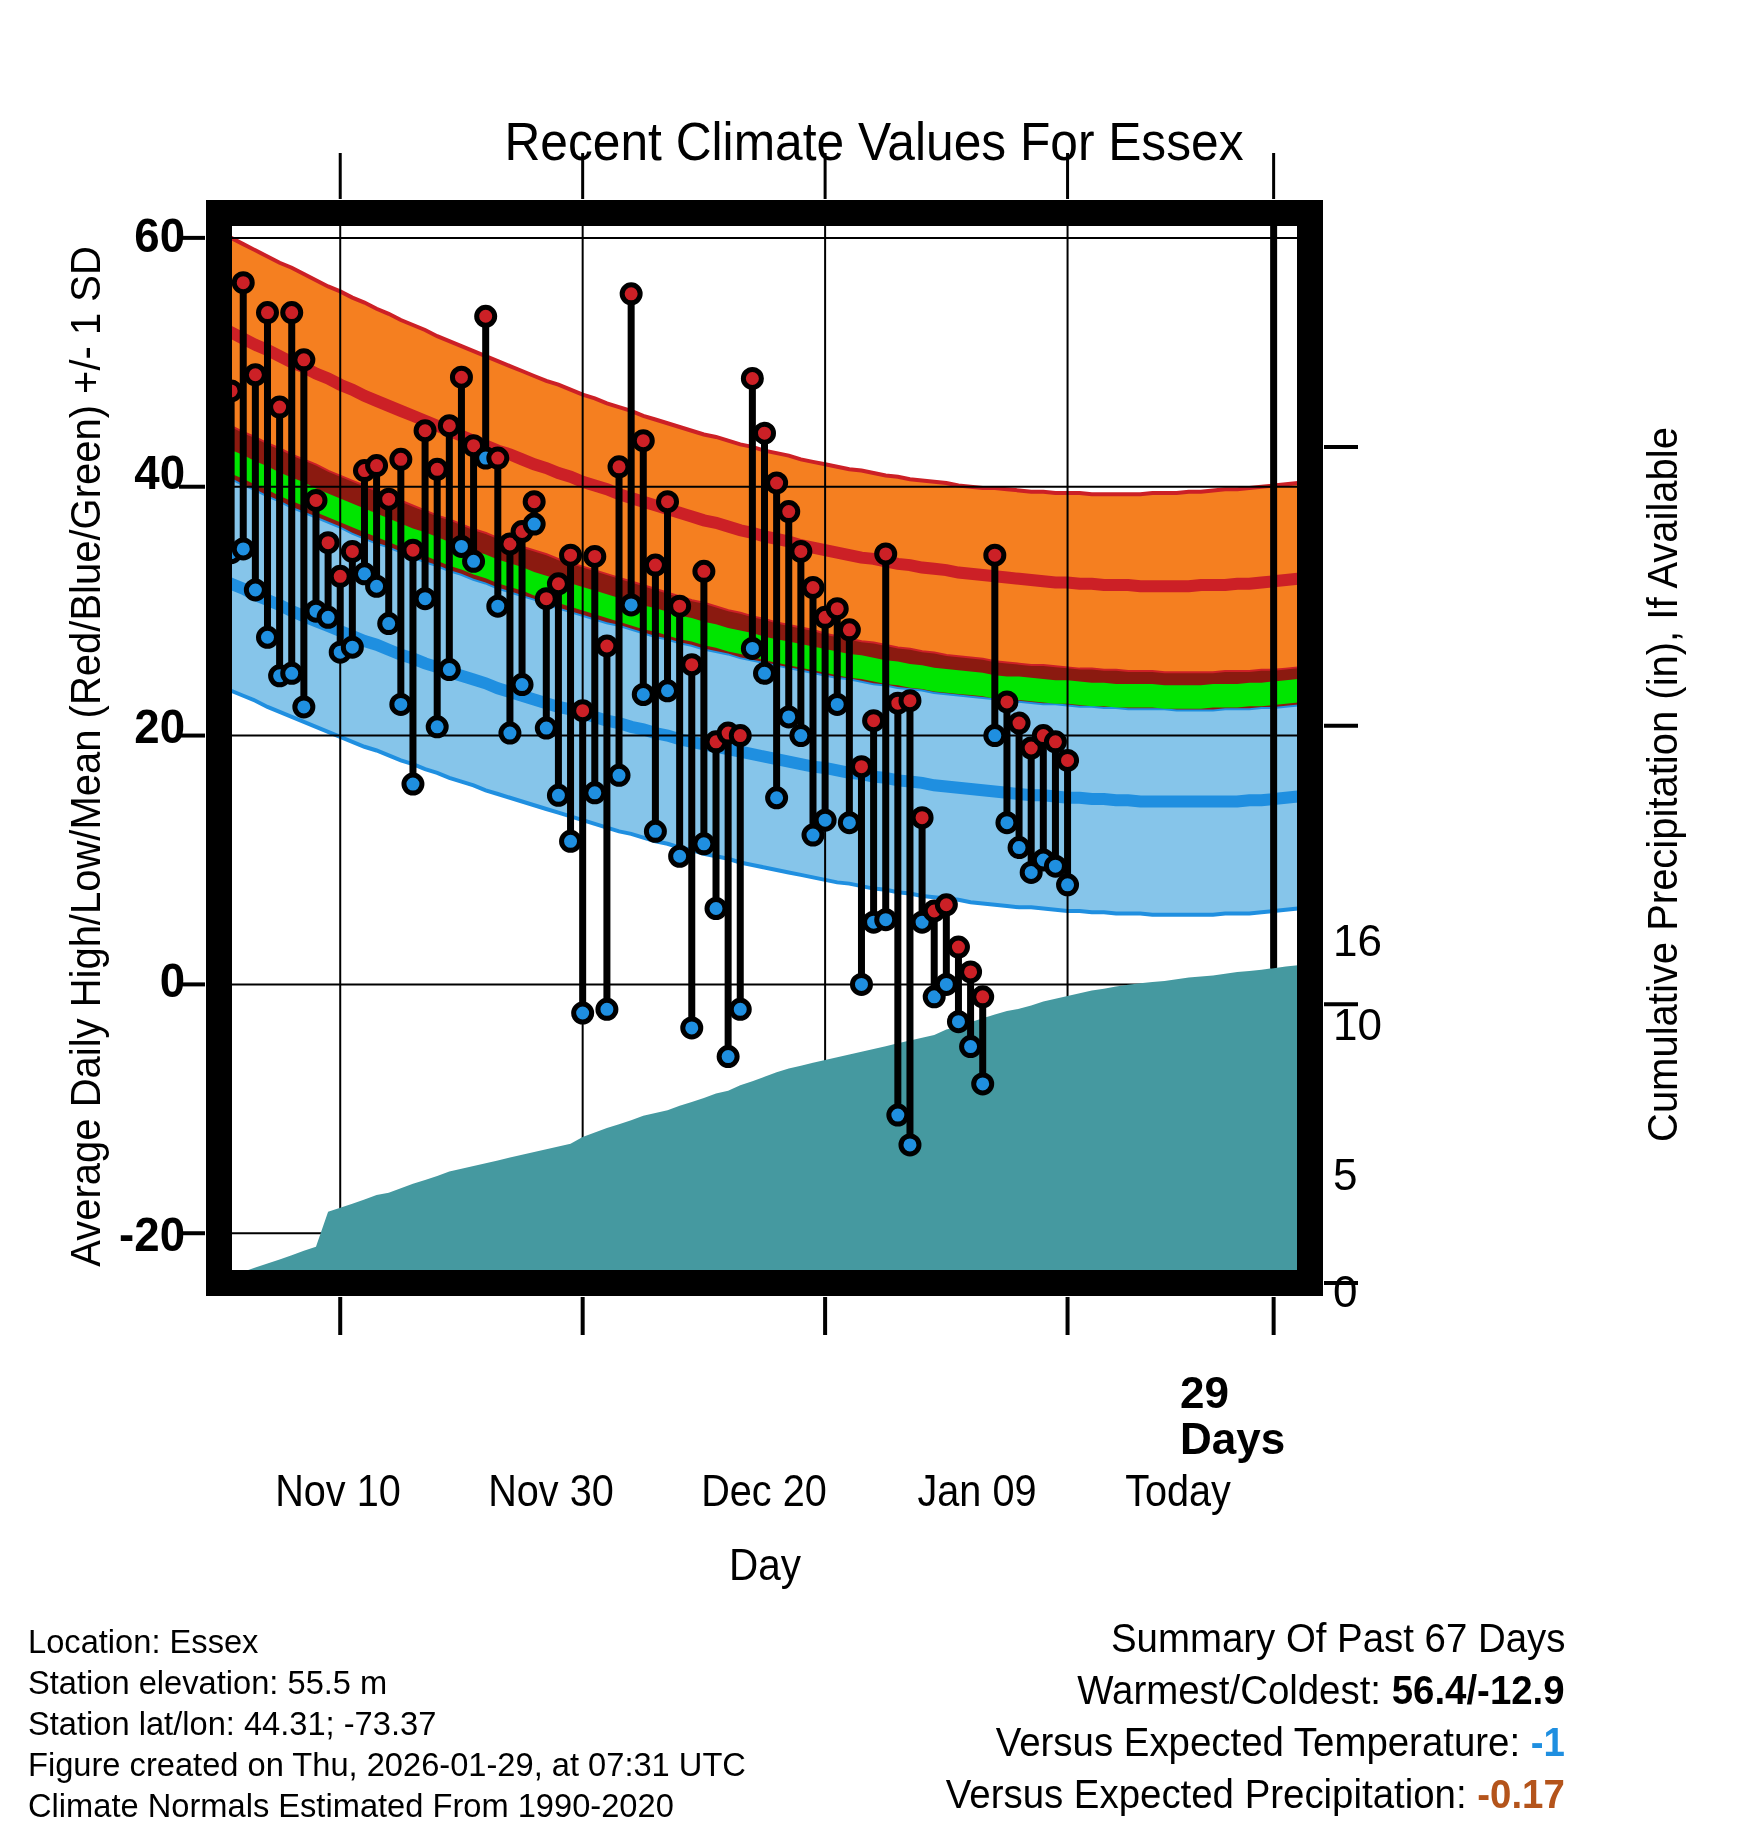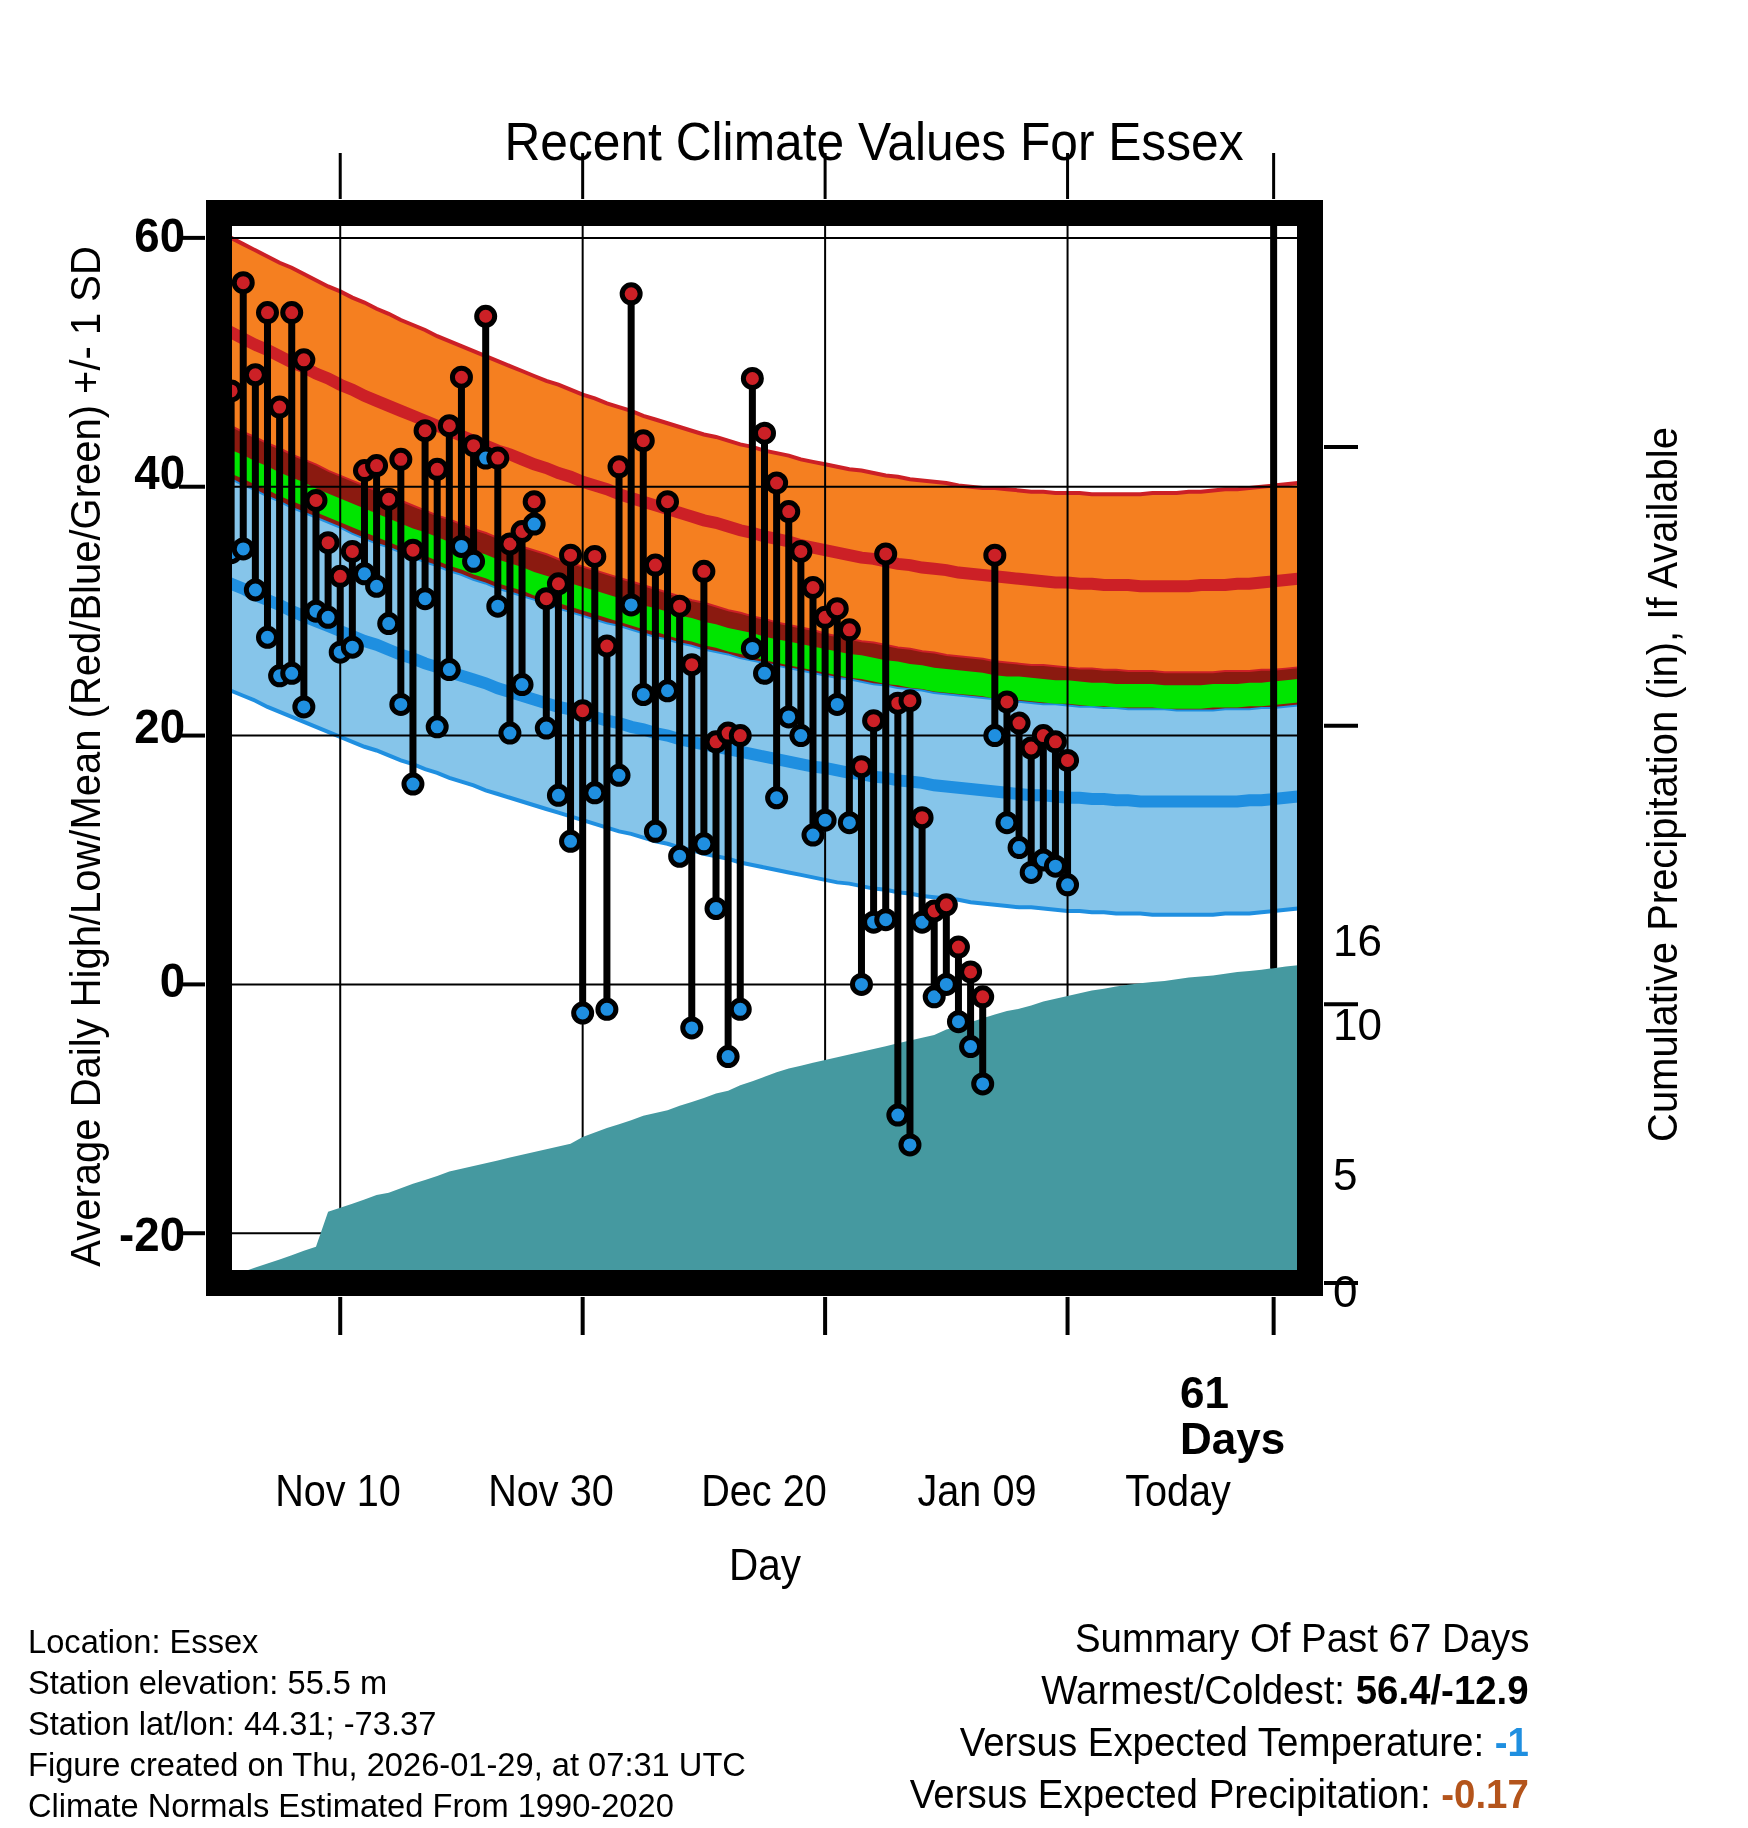--- a/index.html
+++ b/index.html
@@ -1,19 +1,19 @@
 <!DOCTYPE html>
 <html><head>
 <meta charset="utf-8">
 <style>
   html,body{margin:0;padding:0;background:#fff;}
   body{width:1748px;height:1828px;position:relative;
        font-family:"Liberation Sans","DejaVu Sans",sans-serif;color:#000;
        overflow:hidden;}
-  #stage{position:absolute;left:0;top:0;width:1551px;height:1828px;}
+  #stage{position:absolute;left:0;top:0;width:1551px;height:1828px;padding-left:36px;}
 
   .title{position:absolute;left:0;top:110px;width:1748px;text-align:center;
          font-size:54px;letter-spacing:0px;white-space:nowrap;
          transform:scaleX(0.92);transform-origin:center top;}
 
   .ylabel-left{position:absolute;left:-455px;top:740px;width:1080px;
                text-align:center;font-size:43px;white-space:nowrap;
                transform:rotate(-90deg) scaleX(0.93);transform-origin:center center;}
   .ylabel-right{position:absolute;left:1122px;top:760px;width:1080px;
                 text-align:center;font-size:43px;white-space:nowrap;
@@ -323,21 +323,21 @@
       <line x1="1067.5555555555557" x2="1067.5555555555557" y1="1297" y2="1335" stroke="#000" stroke-width="4"></line>
       <line x1="1273.6333333333334" x2="1273.6333333333334" y1="1297" y2="1335" stroke="#000" stroke-width="4"></line>
       <line x1="340.22222222222223" x2="340.22222222222223" y1="153" y2="199" stroke="#000" stroke-width="3"></line>
       <line x1="582.6666666666666" x2="582.6666666666666" y1="153" y2="199" stroke="#000" stroke-width="3"></line>
       <line x1="825.1111111111111" x2="825.1111111111111" y1="153" y2="199" stroke="#000" stroke-width="3"></line>
       <line x1="1067.5555555555557" x2="1067.5555555555557" y1="153" y2="199" stroke="#000" stroke-width="3"></line>
       <line x1="1273.6333333333334" x2="1273.6333333333334" y1="153" y2="199" stroke="#000" stroke-width="3"></line>
     </svg>
 
   <div class="daysbox" style="left:1180px;top:1370px;">
-    <div>61</div>
+    <div>29</div>
     <div>Days</div>
   </div>
 
   <div class="footL" style="top:1622px;">Location: Essex</div>
   <div class="footL" style="top:1663px;">Station elevation: 55.5 m</div>
   <div class="footL" style="top:1704px;">Station lat/lon: 44.31; -73.37</div>
   <div class="footL" style="top:1745px;">Figure created on Thu, 2026-01-29, at 07:31 UTC</div>
   <div class="footL" style="top:1786px;">Climate Normals Estimated From 1990-2020</div>
 
   <div class="footR" style="top:1616px;">Summary Of Past 67 Days</div>

